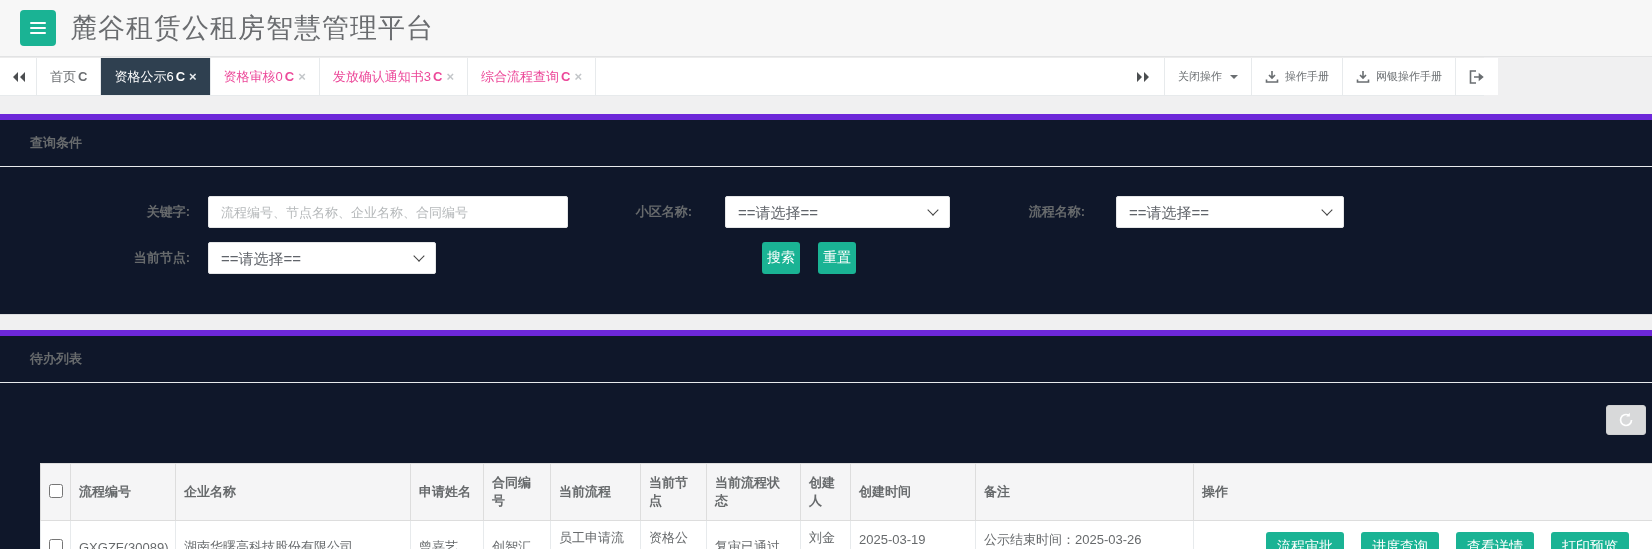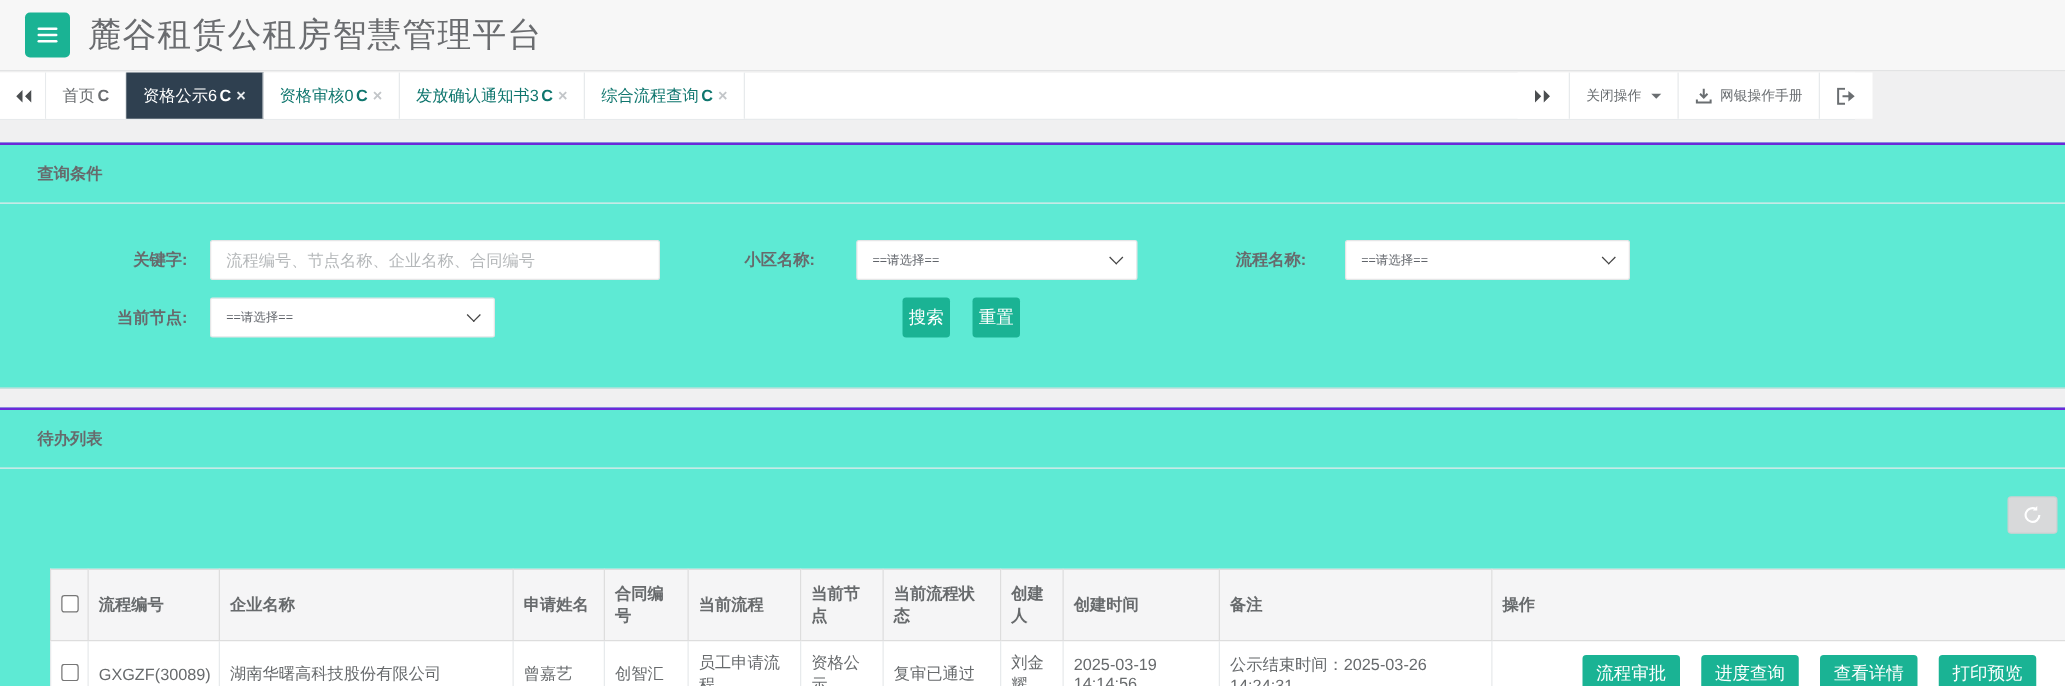--- a/index.html
+++ b/index.html
@@ -28,21 +28,21 @@
   .tab-bar {
     height:39px; background:#fff; border-bottom:1px solid #e7eaec; border-top:1px solid #ececec;
     display:flex; align-items:stretch; position:relative; width:1484px;
   }
   .tab-scroll {
     width:37px; display:flex; align-items:center; justify-content:center;
     border-right:1px solid #e7eaec; cursor:pointer; background:#fff;
   }
   .tab {
     display:flex; align-items:center; padding:0 13px; border-right:1px solid #e7eaec;
-    font-size:13px; color:#0f766e; cursor:pointer; white-space:nowrap; background:#fff;
+    font-size:13px; color:#ec4899; cursor:pointer; white-space:nowrap; background:#fff;
   }
   .tab.dark-label { color:#6a6d70; }
   .tab.active { background:#2f4050; color:#fff; }
   .refresh-c { font-weight:bold; margin-left:2px; }
   .refresh-c::before { content:"C"; }
   .tab-close { font-weight:bold; margin-left:4px; color:#c3c6c9; font-size:13px; }
   .tab-close::before { content:"×"; }
   .tab.active .tab-close { color:#e8ebee; }
 
   .tab-right {
@@ -54,30 +54,30 @@
     border-left:1px solid #e7eaec; font-size:11px; color:#6a6e71; cursor:pointer; white-space:nowrap;
   }
   .caret-down {
     width:0; height:0; border-left:4px solid transparent; border-right:4px solid transparent;
     border-top:4px solid #6a6e71; margin-left:2px;
   }
 
   
   .gap-a { height:18px; }
   .gap-b { height:15px; }
-  .panel { background:#5eead4; border-top:2px solid #6d28d9; }
+  .panel { background:#0f172a; border-top:6px solid #6d28d9; }
   .panel-1 { border-bottom:1px solid #dcdddf; }
   .panel-2 { min-height:260px; }
   .panel-title {
     padding:15px 30px; font-size:13px; font-weight:bold; color:#676a6c;
     border-bottom:1px solid #e7eaec; line-height:16px;
   }
 
   
-  .query-form { padding:29px 30px 40px 30px; }
+  .query-form { padding:29px 30px 40px 30px;margin-left:40px; }
   .form-row { display:flex; align-items:center; }
   .form-row + .form-row { margin-top:14px; }
   .field { display:flex; align-items:center; }
   .field-label { font-size:13px; font-weight:bold; color:#676a6c; text-align:right; }
   .fl-wide { width:120px; margin-right:18px; }
   .field-2 { margin-left:64px; }
   .field-2 .field-label { width:60px; margin-right:33px; }
   .field-3 { margin-left:75px; }
   .field-3 .field-label { width:60px; margin-right:31px; }
 
@@ -85,21 +85,21 @@
     width:360px; height:32px; border:1px solid #e5e6e7; border-radius:2px;
     padding:0 12px; font-size:13px; color:#676a6c; outline:none;
     font-family:"Liberation Sans","DejaVu Sans",sans-serif;
   }
   .text-input::placeholder { color:#b5b8ba; }
 
   .select-wrap { position:relative; display:inline-block; }
   .select-wrap select {
     -webkit-appearance:none; appearance:none; background:#fff;
     height:32px; border:1px solid #e5e6e7; border-radius:2px;
-    padding:0 28px 0 12px; font-size:10px; color:#60646a; outline:none; width:100%;
+    padding:0 28px 0 12px; font-size:15px; color:#60646a; outline:none; width:100%;
     font-family:"Liberation Sans","DejaVu Sans",sans-serif;
   }
   .sel-caret {
     position:absolute; right:13px; top:10px; width:8px; height:8px; pointer-events:none;
     border-right:1.5px solid #444; border-bottom:1.5px solid #444; transform:rotate(45deg);
   }
   .w-225 { width:225px; } .w-228 { width:228px; }
 
   .btn-green {
     background:#1ab394; color:#fff; border:none; border-radius:3px;
@@ -181,20 +181,27 @@
 
   <div class="tab-right">
     <div class="tab-tool" style="border-left:none;">
       <svg class="icon-svg" width="15" height="12" viewBox="0 0 15 12">
           <path d="M1 1l5 5-5 5V1zM8 1l5 5-5 5V1z" fill="#4b4e50"></path>
         </svg>
     </div>
     <div class="tab-tool">
       <span>关闭操作</span>
       <span class="caret-down"></span>
+    </div>
+    <div class="tab-tool">
+      <svg class="icon-svg" width="14" height="14" viewBox="0 0 14 14">
+          <path d="M7 1v6.5M4 5l3 3 3-3" stroke="#6a6e71" stroke-width="1.6" fill="none"></path>
+          <path d="M1.5 9.5V12h11V9.5" stroke="#6a6e71" stroke-width="1.6" fill="none"></path>
+        </svg>
+      <span>操作手册</span>
     </div>
     <div class="tab-tool">
       <svg class="icon-svg" width="14" height="14" viewBox="0 0 14 14">
           <path d="M7 1v6.5M4 5l3 3 3-3" stroke="#6a6e71" stroke-width="1.6" fill="none"></path>
           <path d="M1.5 9.5V12h11V9.5" stroke="#6a6e71" stroke-width="1.6" fill="none"></path>
         </svg>
       <span>网银操作手册</span>
     </div>
     <div class="tab-tool">
       <svg class="icon-svg" width="16" height="14" viewBox="0 0 16 14">

